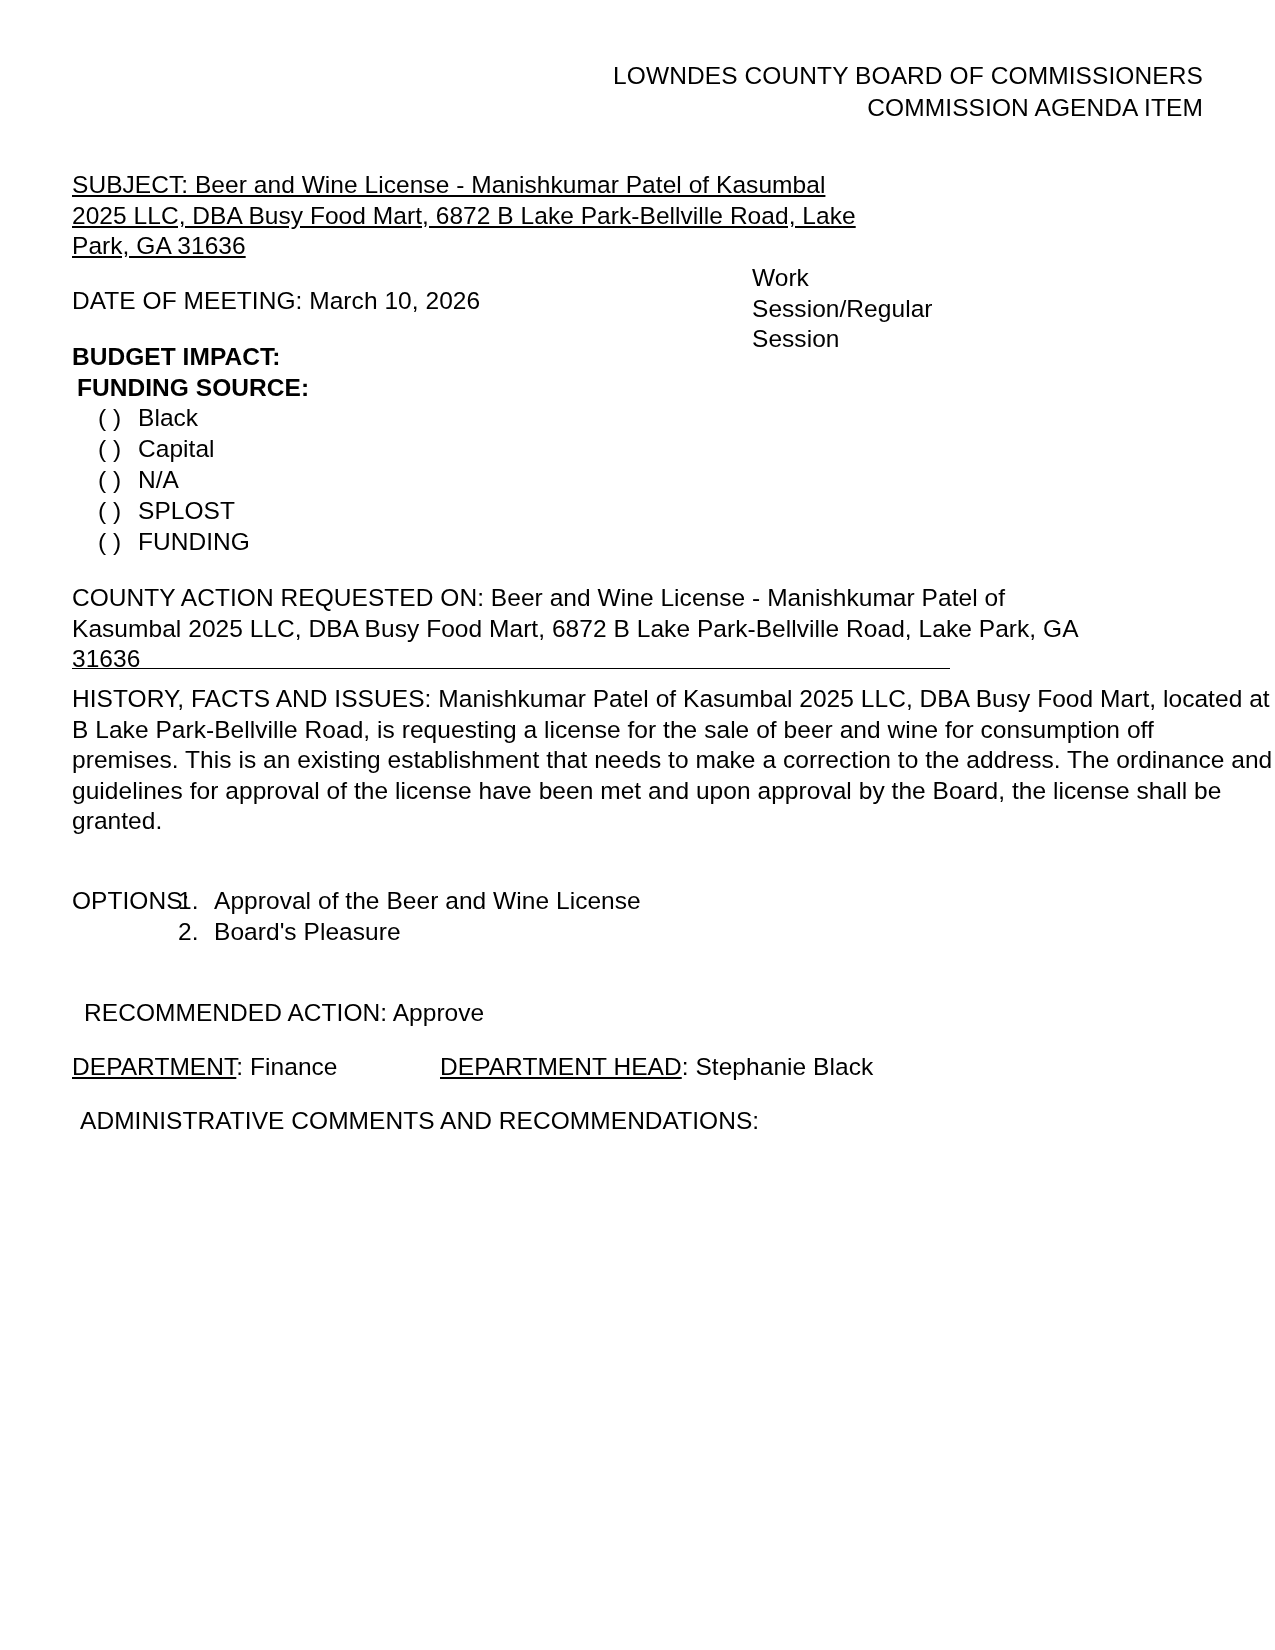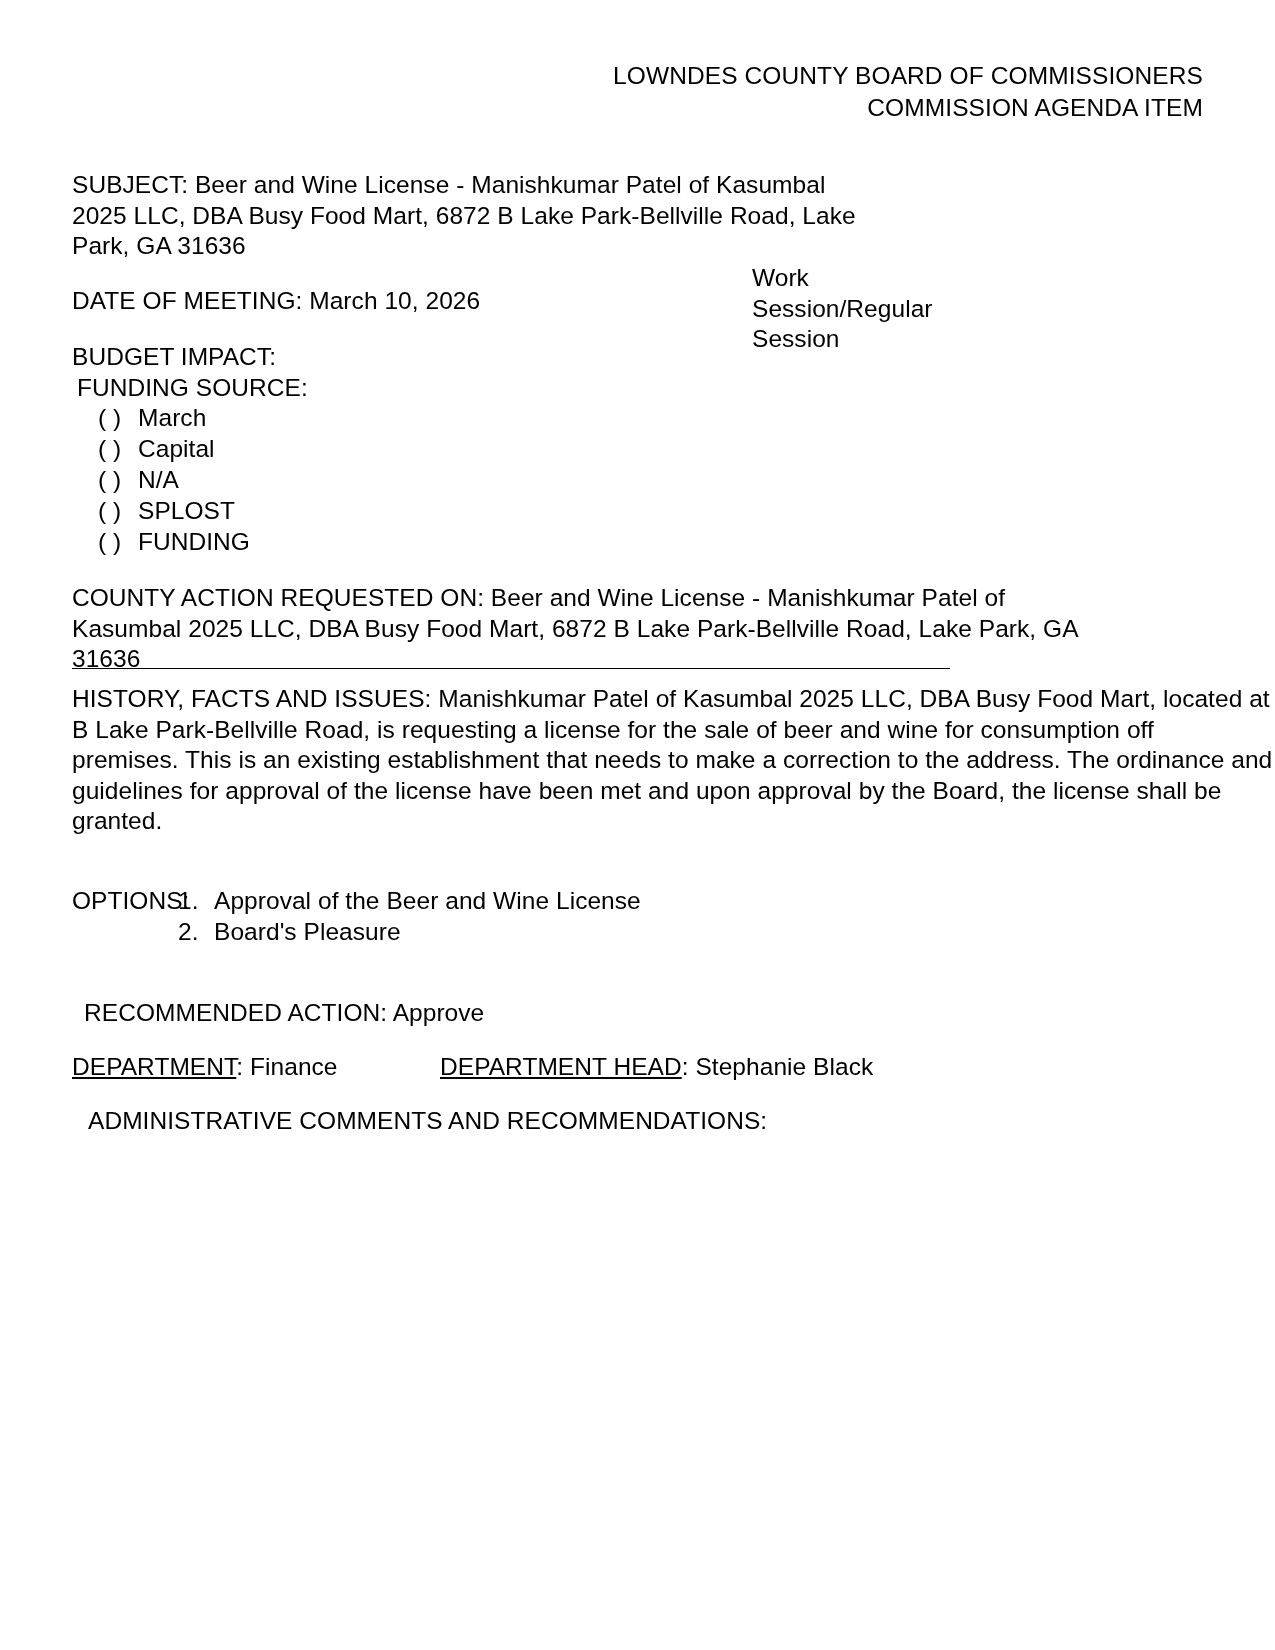--- a/index.html
+++ b/index.html
@@ -41,21 +41,21 @@
     line-height: 30.5px;
     letter-spacing: 0.05px;
   }
 
   .subject-block {
     position: absolute;
     left: 0;
     top: 110px;
     width: 700px;
   }
-  .subject-block .line { display: block; white-space: nowrap; }
+  .subject-block .line { display: block; white-space: nowrap; text-decoration: underline; }
 
   
   .meeting-type {
     position: absolute;
     left: 680px;
     top: 195px;
     width: 250px;
     margin-top: 8px;
   }
   .meeting-type .line { display: block; white-space: nowrap; }
@@ -66,21 +66,21 @@
     top: 226px;
     white-space: nowrap;
   }
 
   .budget-block {
     position: absolute;
     left: 0;
     top: 282px;
     width: 520px;
   }
-  .budget-block .lbl { display: block; white-space: nowrap; }
+  .budget-block .lbl { display: block; white-space: nowrap; font-weight: bold; }
   .budget-block .lbl.indent1 { padding-left: 5px; }
 
   .funding-list {
     margin: 0;
     padding: 0;
     list-style: none;
   }
   .funding-list li {
     display: block;
     white-space: nowrap;
@@ -144,21 +144,21 @@
   }
   .dept-row .dept-cell {
     display: inline-block;
     width: 368px;
     white-space: nowrap;
   }
   .u { text-decoration: underline; text-underline-offset: 2px; }
 
   .admin-line {
     position: absolute;
-    left: 16px;
+    left: 8px;
     top: 1046px;
     white-space: nowrap;
   }
 </style>
 </head>
 <body>
 
 <div class="page">
   <div class="doc">
 
@@ -179,21 +179,21 @@
       <span class="line">Session</span>
     </div>
 
     <div class="date-row body-text">DATE OF MEETING: March 10, 2026</div>
 
     <div class="budget-block body-text">
       <span class="lbl">BUDGET IMPACT:</span>
       <span class="lbl indent1">FUNDING SOURCE:</span>
       <ul class="funding-list">
         <li>
-          <span class="box">(  )</span><span>March</span>
+          <span class="box">(  )</span><span>Black</span>
         </li>
         <li>
           <span class="box">(  )</span><span>Capital</span>
         </li>
         <li>
           <span class="box">(  )</span><span>N/A</span>
         </li>
         <li>
           <span class="box">(  )</span><span>SPLOST</span>
         </li>

